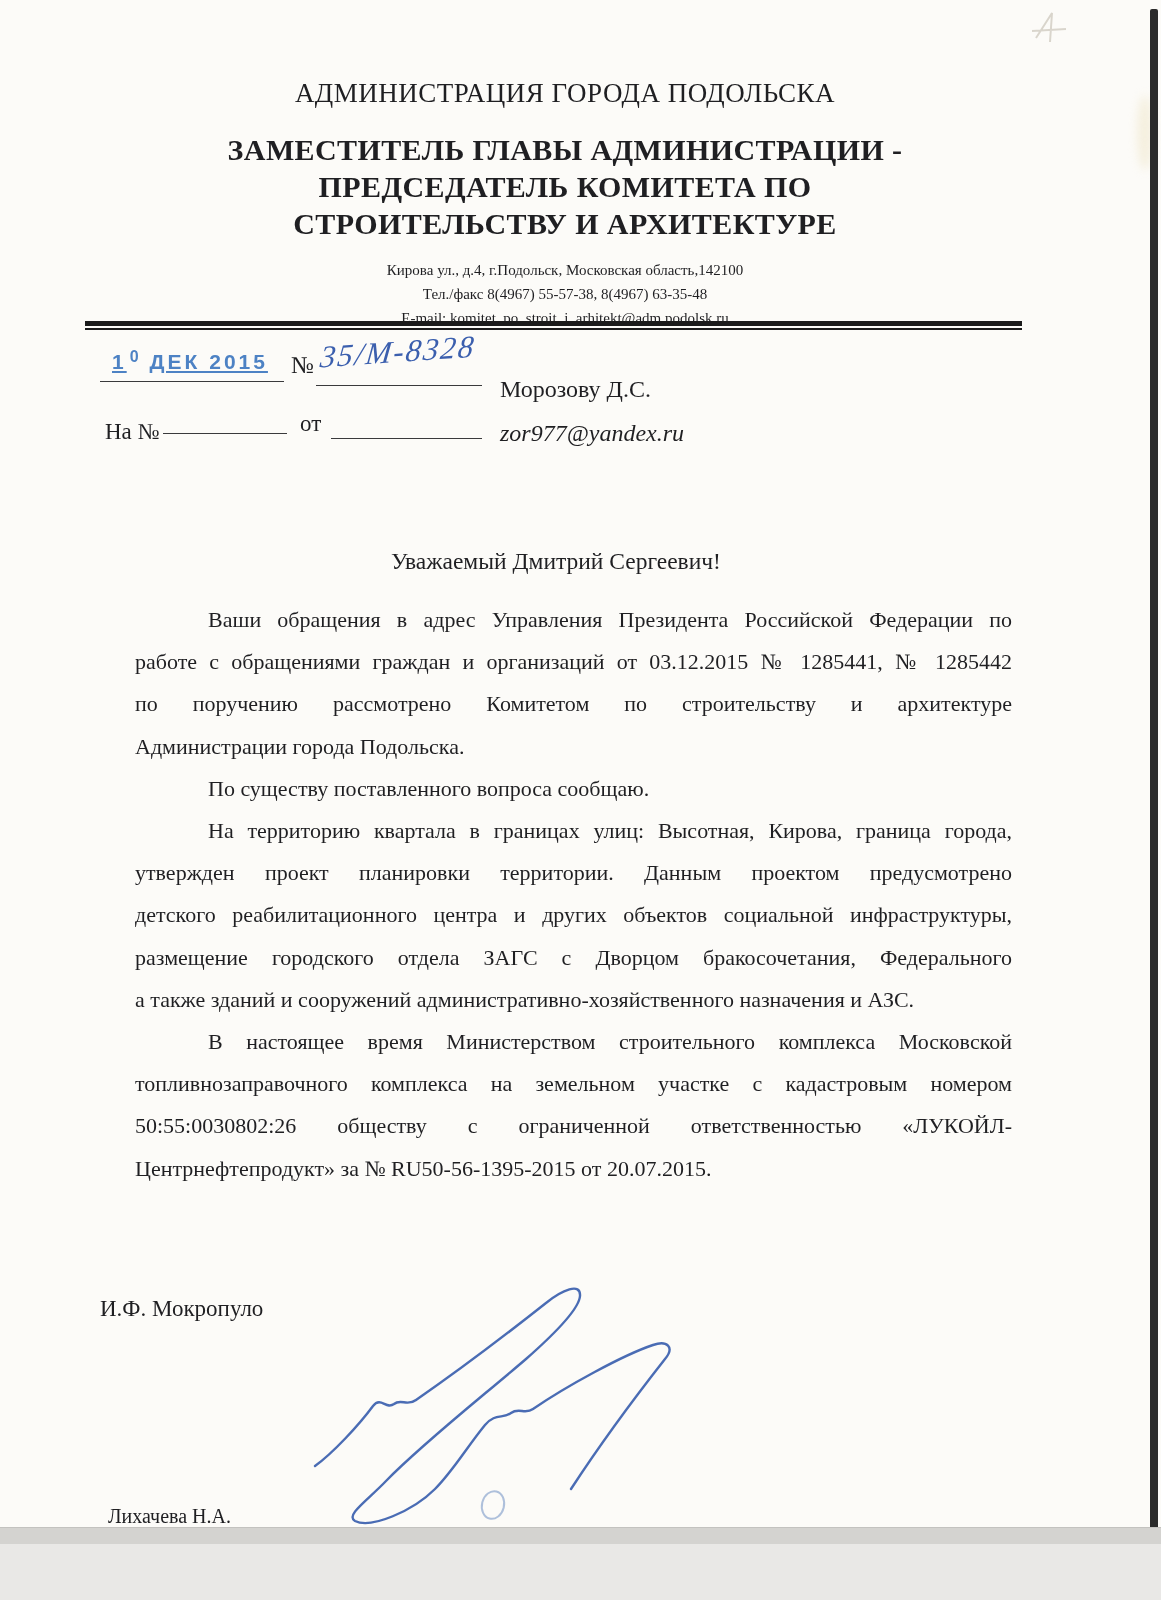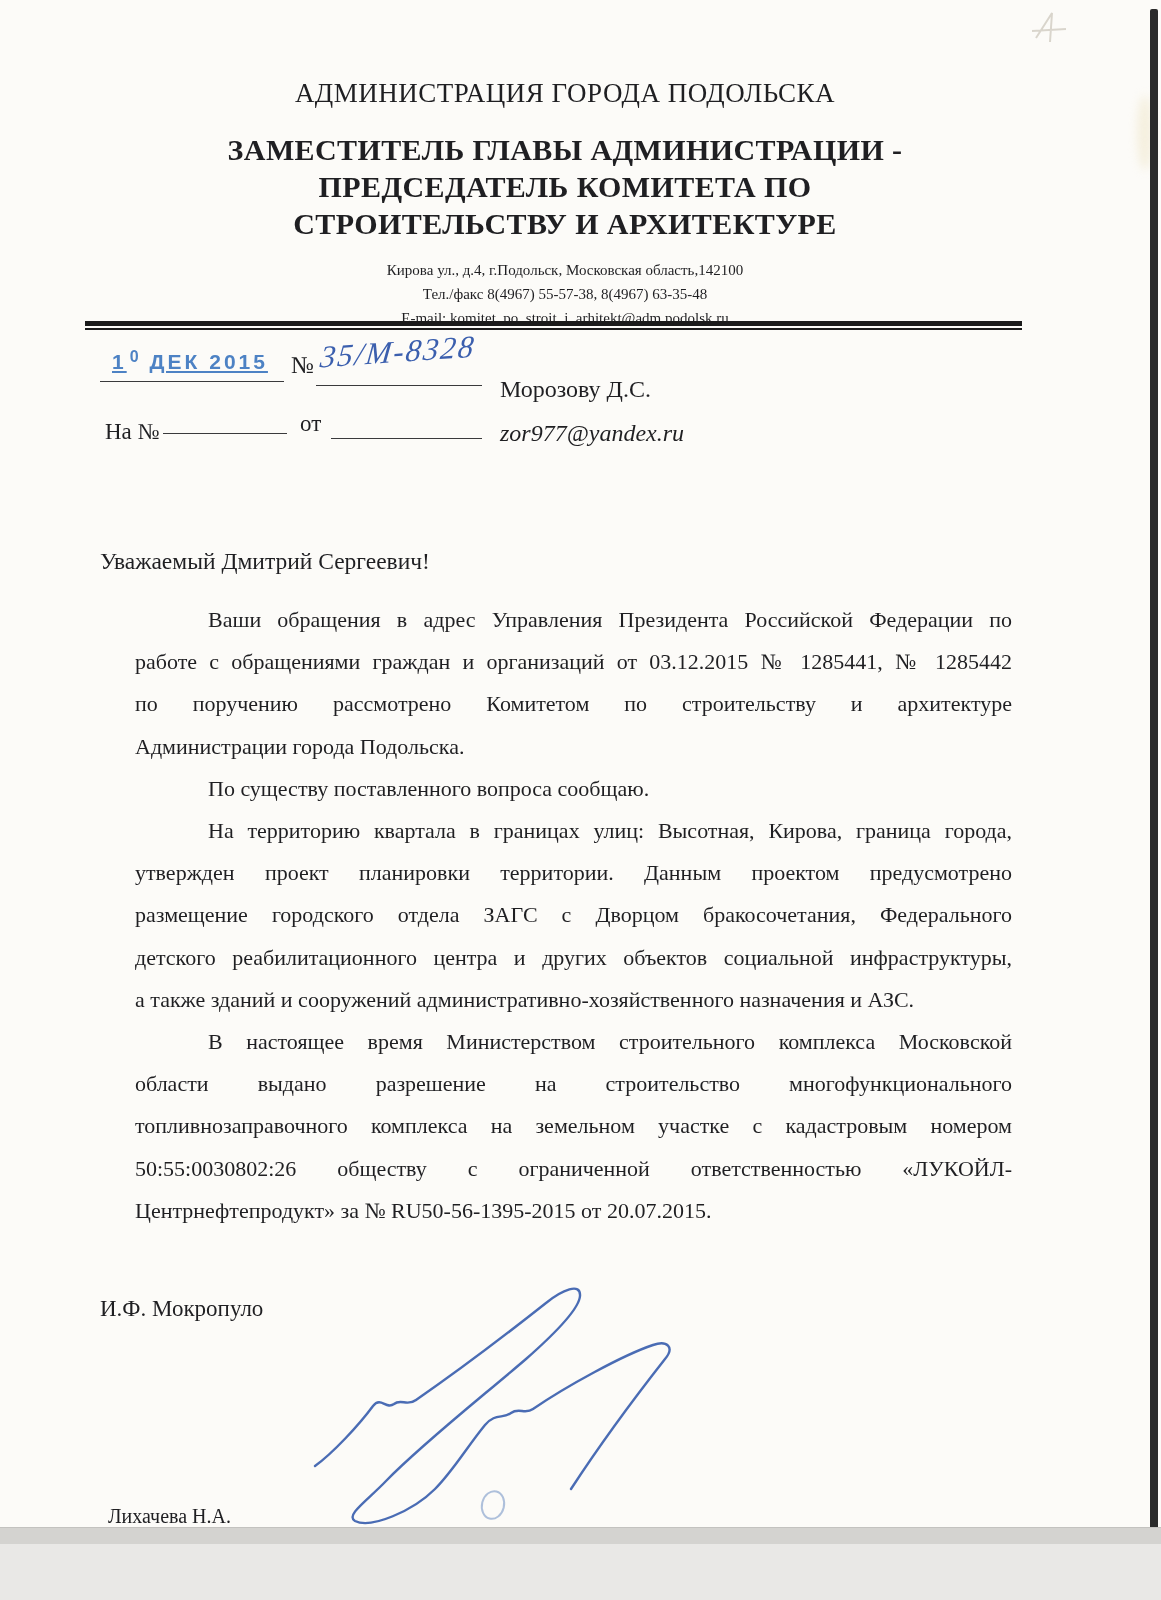--- a/index.html
+++ b/index.html
@@ -46,21 +46,21 @@
   .handwritten{
     position:absolute;left:320px;top:334px;
     font-style:italic;font-size:31px;letter-spacing:2px;
     color:var(--ink-blue);
     transform:rotate(-4deg) skewX(-10deg);
     white-space:nowrap;
   }
   .addr-name{position:absolute;left:500px;top:359px;font-size:24px;margin-top:17px;}
   .addr-mail{position:absolute;left:500px;top:420px;font-size:24px;font-style:italic;}
   
-  .salutation{position:absolute;left:100px;top:548px;width:912px;text-align:left;font-size:23.5px;}
+  .salutation{position:absolute;left:100px;top:548px;width:912px;text-align:center;font-size:23.5px;}
   .bodytext{position:absolute;left:100px;top:599px;width:912px;font-size:22px;}
   .bline{text-align:justify;text-align-last:justify;line-height:42.2px;white-space:normal;margin-left:35px;}
   .bline.lastline{text-align-last:left;}
   .bline.firstline{text-indent:73px;}
   
   .signer{position:absolute;left:100px;top:1296px;width:905px;font-size:23px;}
   .sig-svg{position:absolute;left:283px;top:1253px;}
   .ink-circle{
     position:absolute;left:481px;top:1490px;width:20px;height:26px;
     border:2px solid rgba(80,120,185,.45);border-radius:50%;
@@ -117,25 +117,24 @@
 
   <div class="salutation">Уважаемый Дмитрий Сергеевич!</div>
   <div class="bodytext">
       <div class="bline firstline">Ваши обращения в адрес Управления Президента Российской Федерации по</div>
       <div class="bline">работе с обращениями граждан и организаций от 03.12.2015 № 1285441, № 1285442</div>
       <div class="bline">по поручению рассмотрено Комитетом по строительству и архитектуре</div>
       <div class="bline lastline">Администрации города Подольска.</div>
       <div class="bline firstline lastline">По существу поставленного вопроса сообщаю.</div>
       <div class="bline firstline">На территорию квартала в границах улиц: Высотная, Кирова, граница города,</div>
       <div class="bline">утвержден проект планировки территории. Данным проектом предусмотрено</div>
+      <div class="bline">детского реабилитационного центра и других объектов социальной инфраструктуры,</div>
       <div class="bline">размещение городского отдела ЗАГС с Дворцом бракосочетания, Федерального</div>
-      <div class="bline">детского реабилитационного центра и других объектов социальной инфраструктуры,</div>
       <div class="bline lastline">а также зданий и сооружений административно-хозяйственного назначения и АЗС.</div>
       <div class="bline firstline">В настоящее время Министерством строительного комплекса Московской</div>
-      <div class="bline">области выдано разрешение на строительство многофункционального</div>
       <div class="bline">топливнозаправочного комплекса на земельном участке с кадастровым номером</div>
       <div class="bline">50:55:0030802:26 обществу с ограниченной ответственностью «ЛУКОЙЛ-</div>
       <div class="bline lastline">Центрнефтепродукт» за № RU50-56-1395-2015 от 20.07.2015.</div>
     </div>
 
   <div class="signer">И.Ф. Мокропуло</div>
   <svg class="sig-svg" width="420" height="290" viewBox="0 0 420 290">
     <path d="M 32 213
              C 50 200, 76 172, 90 153
              C 98 143, 103 157, 111 151

